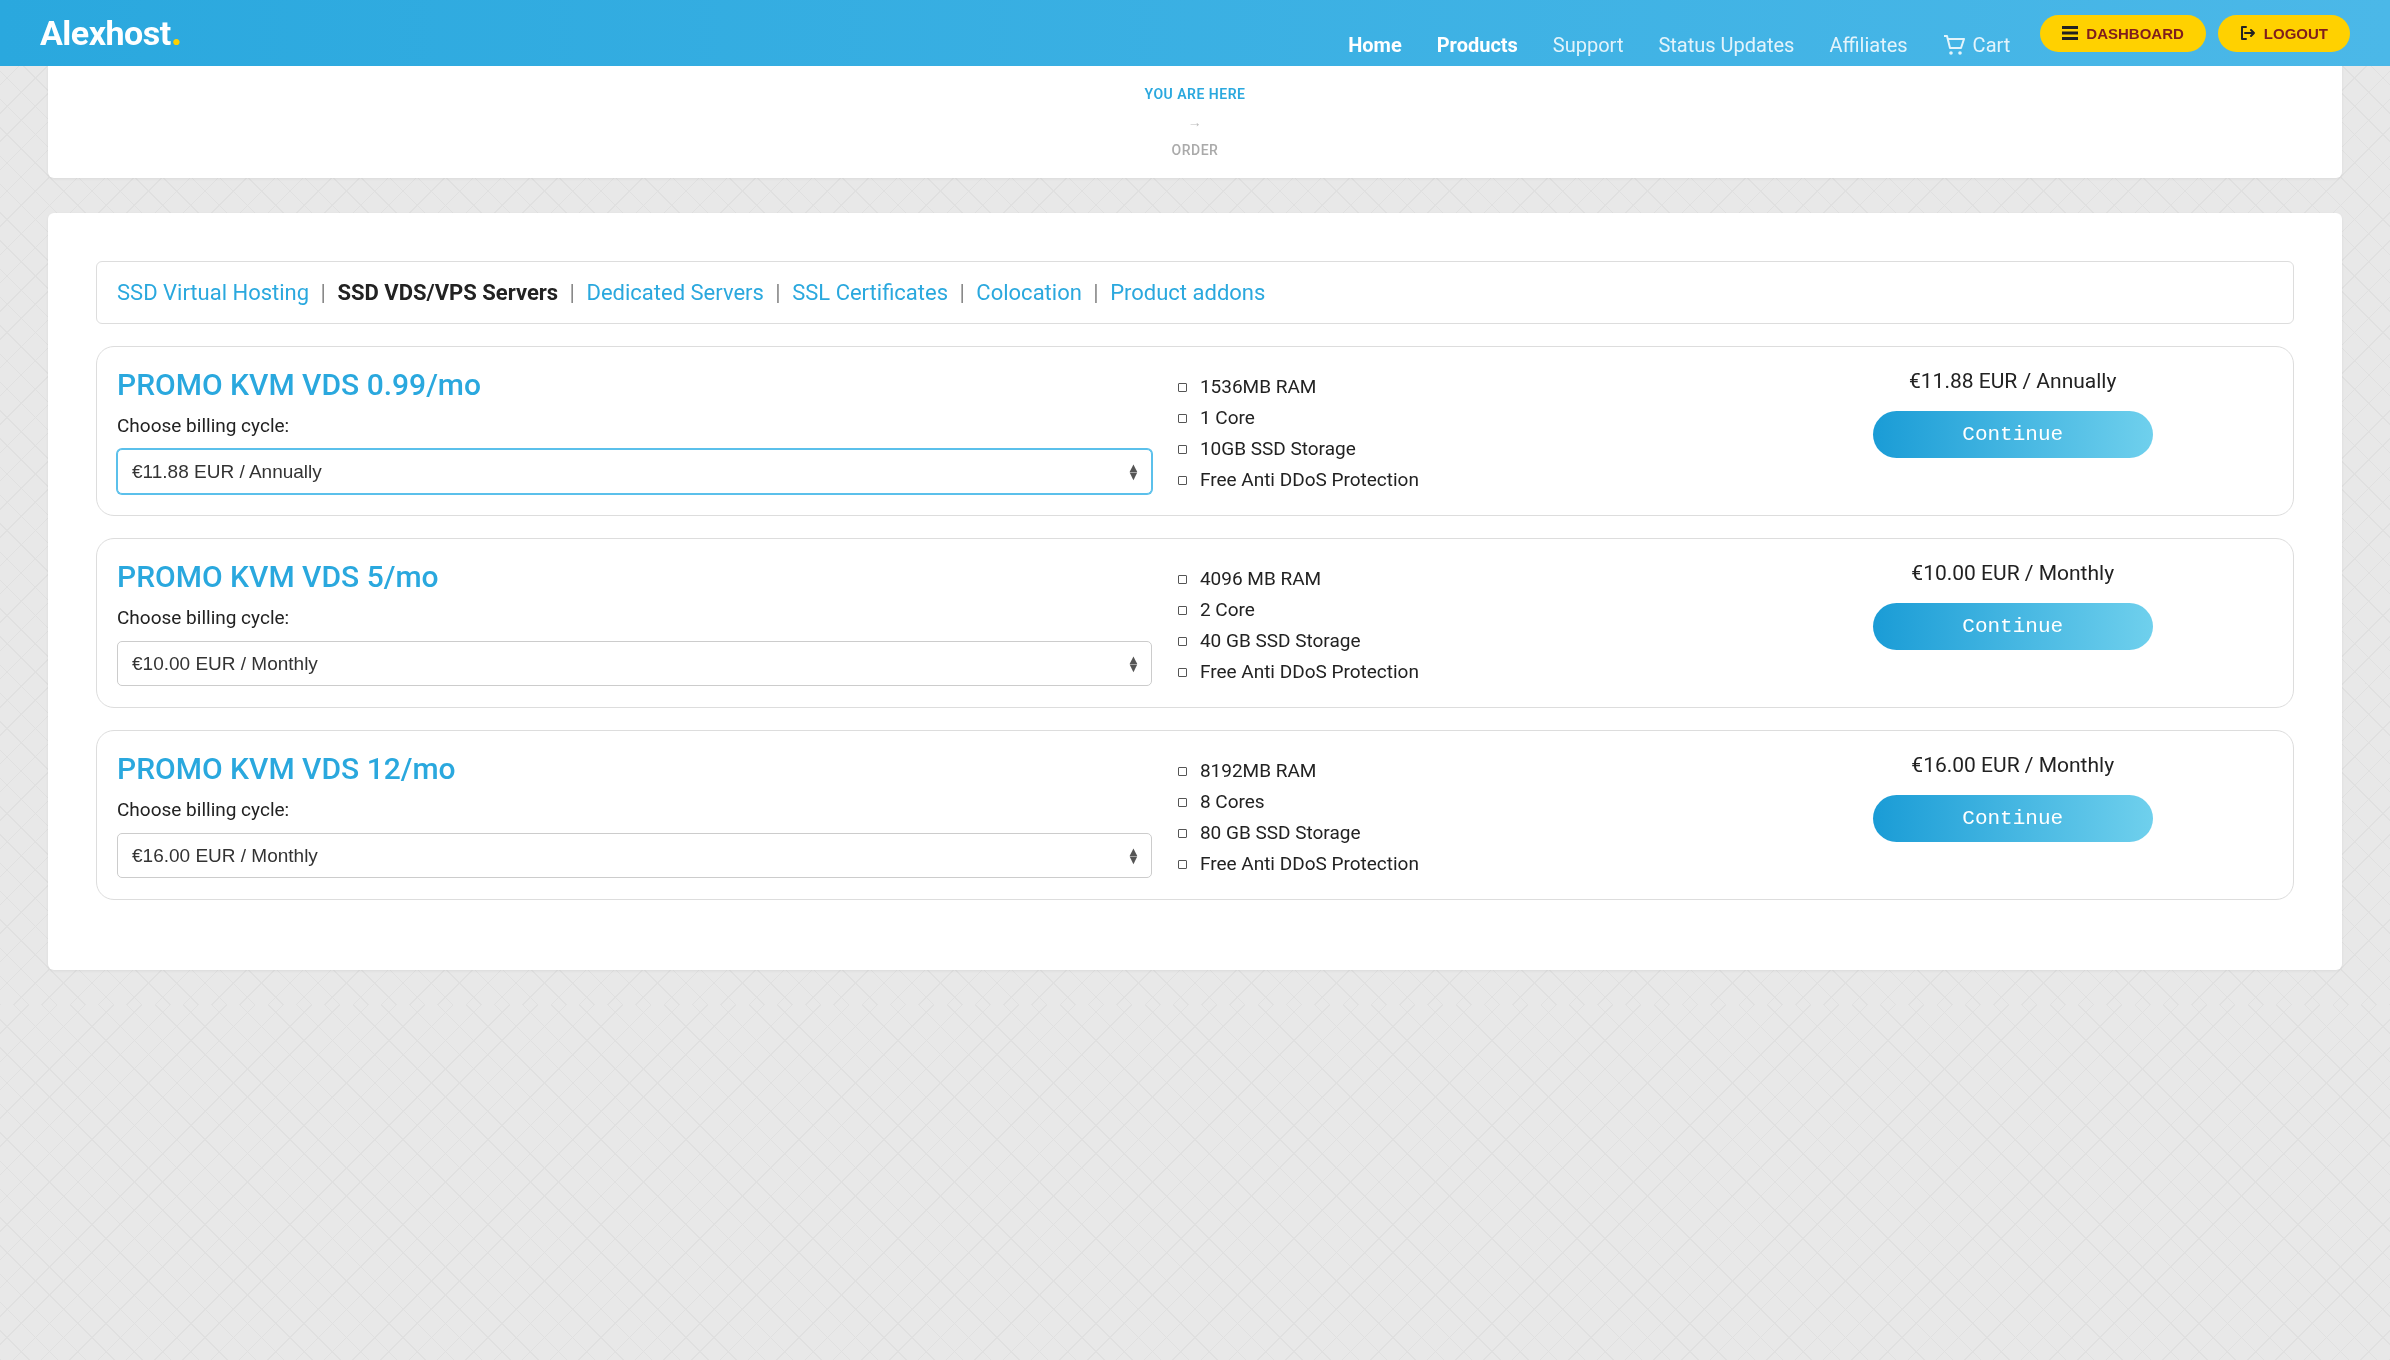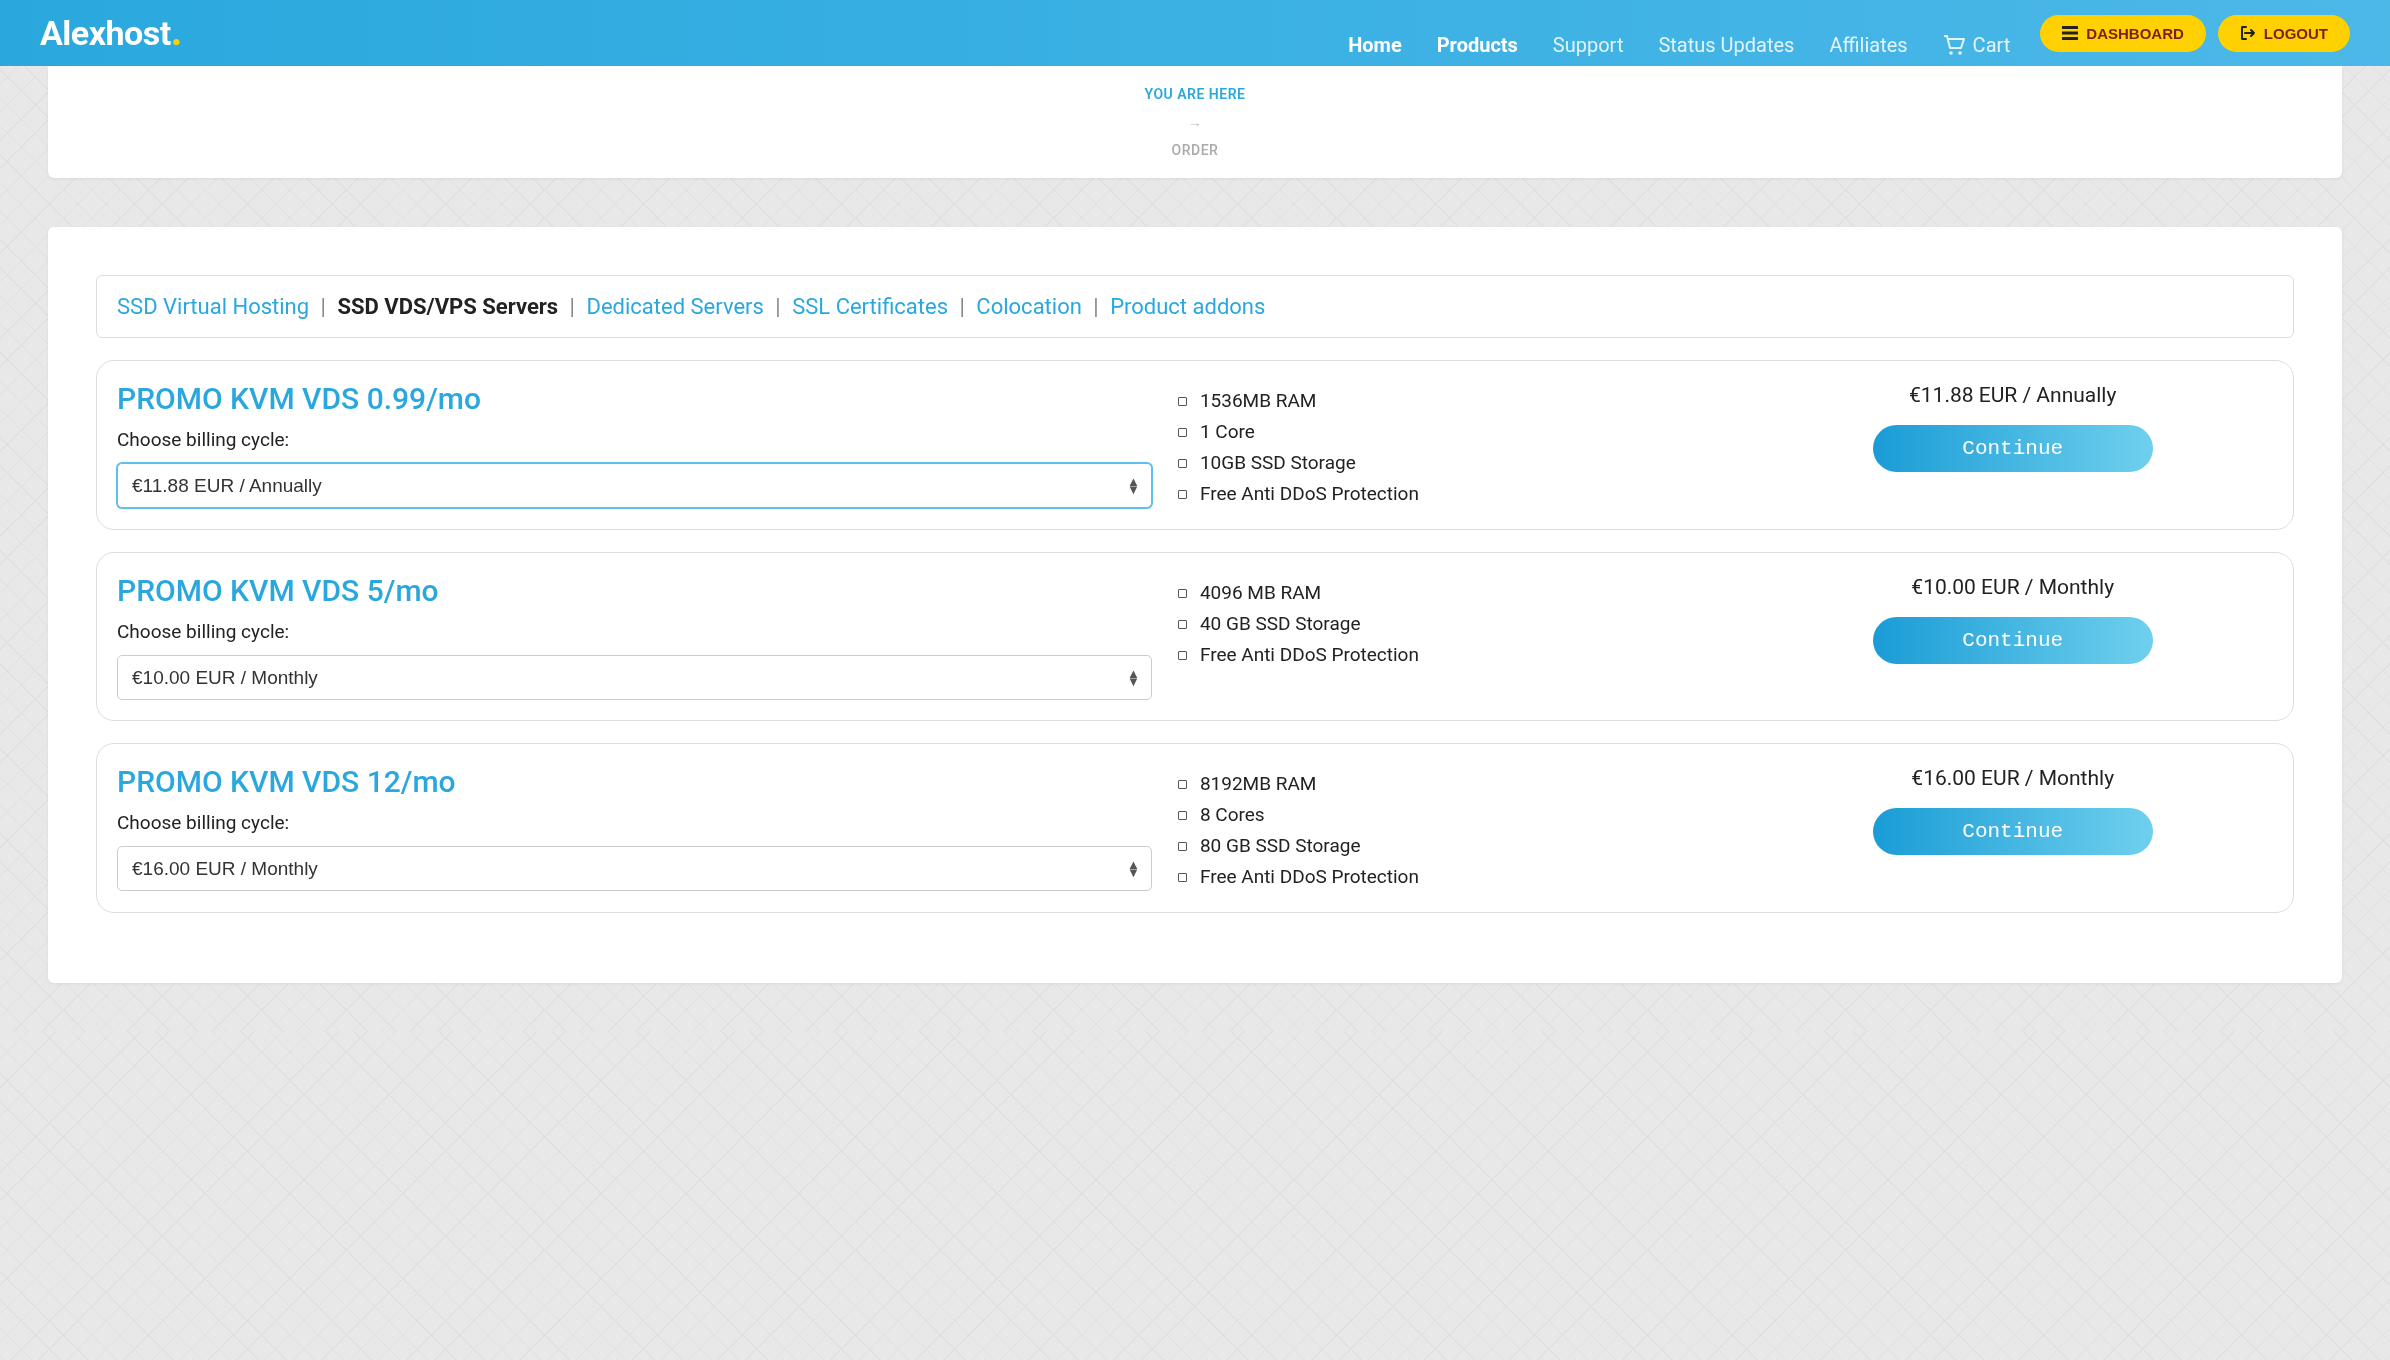--- a/index.html
+++ b/index.html
@@ -65,21 +65,21 @@
   display: flex;
   align-items: center;
   gap: 12px;
   flex-direction: column;
 }
 .breadcrumb .bc-link { color: #2aa8de; font-weight: 600; cursor: pointer; }
 .breadcrumb .bc-arrow { color: #bbb; }
 .breadcrumb .bc-current { color: #aaa; font-weight: 500; }
 .main-card {
   background: #fff;
-  margin: 49px 48px;
+  margin: 35px 48px;
   border-radius: 6px;
   padding: 48px;
   box-shadow: 0 1px 3px rgba(0,0,0,0.06);
 }
 .category-tabs {
   border: 1px solid #ddd;
   border-radius: 6px;
   padding: 18px 20px;
   font-size: 22px;
   margin-bottom: 22px;
@@ -237,20 +237,21 @@
       </div>
       <div class="product-card">
         <div class="product-left">
           <div class="product-title">PROMO KVM VDS 5/mo</div>
           <div class="billing-label">Choose billing cycle:</div>
           <div class="select-wrap"><select class="billing-select"><option>€10.00 EUR / Monthly</option></select><div class="select-caret">▲<br>▼</div></div>
         </div>
         <div class="product-mid">
           <ul class="specs">
             <li>4096 MB RAM</li>
+            <li>2 Core</li>
             <li>40 GB SSD Storage</li>
             <li>Free Anti DDoS Protection</li>
           </ul>
         </div>
         <div class="product-right"><div class="price">€10.00 EUR / Monthly</div><button class="btn-continue">Continue</button></div>
       </div>
       <div class="product-card">
         <div class="product-left">
           <div class="product-title">PROMO KVM VDS 12/mo</div>
           <div class="billing-label">Choose billing cycle:</div>

